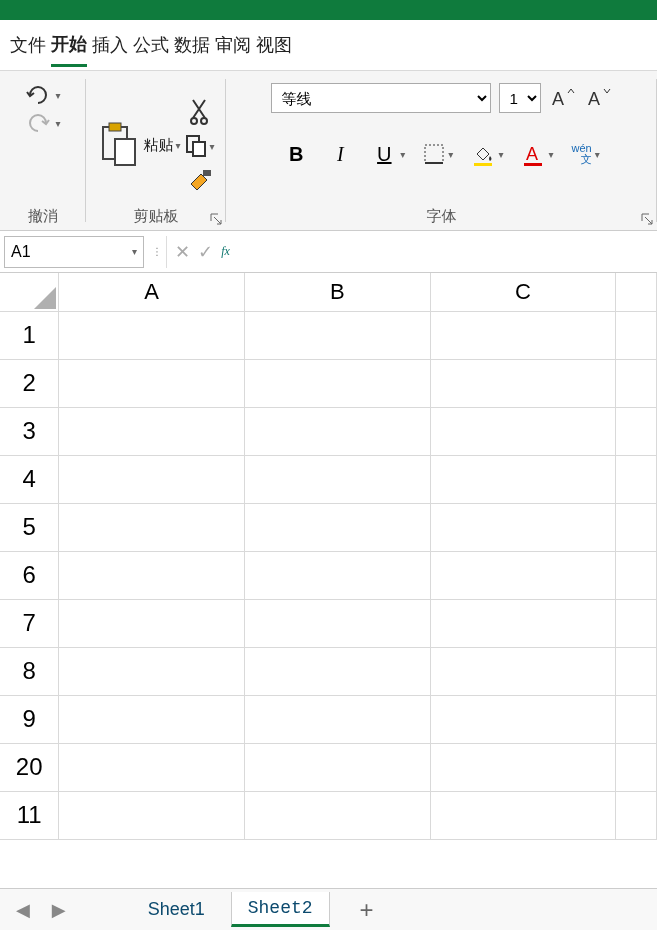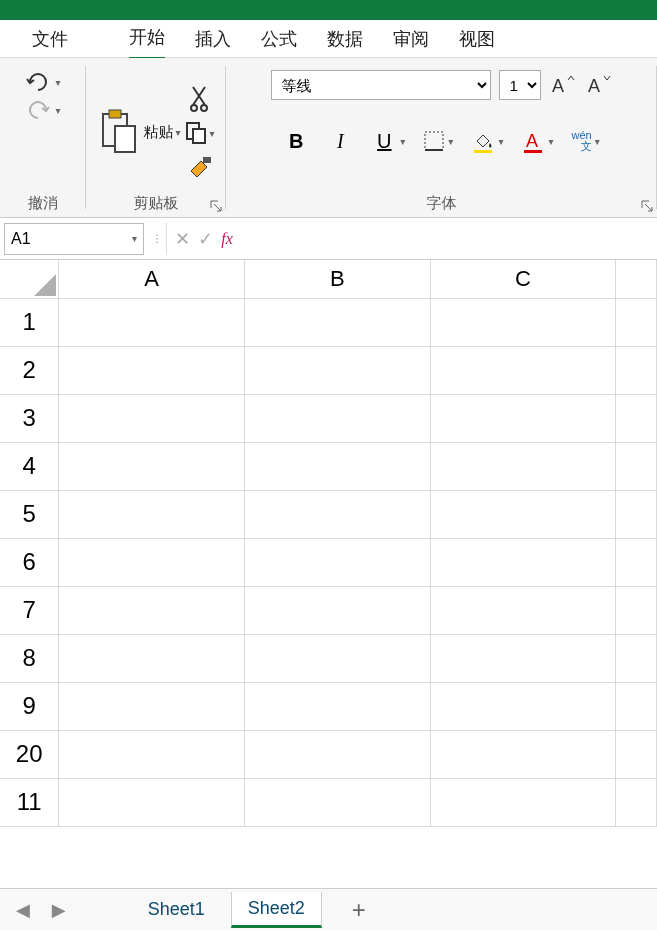--- a/index.html
+++ b/index.html
@@ -1,22 +1,22 @@
 <!DOCTYPE html>
 <html><head>
   <meta charset="utf-8">
   <style>
     * { margin: 0; padding: 0; box-sizing: border-box; font-family: "Segoe UI", Arial, sans-serif; }
     body { width: 657px; height: 930px; background: #fff; overflow: hidden; display: flex; flex-direction: column; }
 
     .titlebar { height: 20px; background: #0f7b3d; }
 
-    .menubar { height: 38px; background: #fff; display: flex; align-items: center; gap: 30px; padding: 0 32px; border-bottom: 1px solid #d9d9d9; }
+    .menubar { height: 51px; background: #fff; display: flex; align-items: center; gap: 5px; padding: 0 10px; border-bottom: 1px solid #d9d9d9; }
     .menubar span { font-size: 18px; color: #222; cursor: pointer; padding: 8px 0; }
-    .menubar span.active { font-weight: normal; border-bottom: 3px solid #0f7b3d; margin-left: 31px; }
+    .menubar span.active { font-weight: bold; border-bottom: 3px solid #0f7b3d; }
 
     .ribbon { height: 160px; background: #f5f5f5; display: flex; border-bottom: 1px solid #ccc; position: relative; }
     .rgroup { display: flex; flex-direction: column; align-items: center; justify-content: flex-end; padding: 6px 8px 4px; position: relative; }
     .rgroup::after { content: ""; position: absolute; right: 0; top: 8px; bottom: 8px; width: 1px; background: #d0d0d0; }
     .rgroup .label { font-size: 15px; color: #555; }
     .dl { position: absolute; right: 3px; bottom: 4px; width: 14px; height: 14px; }
     .dl svg { display: block; }
 
     .undo-group { width: 86px; }
     .undo-btns { display: flex; flex-direction: column; gap: 8px; align-items: center; margin-top: 8px; flex: 1; }
@@ -37,37 +37,37 @@
     .font-size { width: 42px; }
     .grow, .shrink { width: 28px; height: 28px; display:flex; align-items:center; justify-content:center; }
     .font-row2 { display: flex; align-items: center; gap: 18px; justify-content: center; width: 100%; }
     .fbtn { width: 26px; height: 26px; display: flex; align-items: center; justify-content: center; font-size: 20px; cursor: pointer; }
     .combo { display: flex; align-items: center; gap: 3px; }
 
     .formula-bar { height: 42px; background: #fff; display: flex; align-items: center; border-bottom: 1px solid #ccc; }
     .name-box { width: 140px; height: 32px; border: 1px solid #bbb; margin: 0 4px; display: flex; align-items: center; justify-content: space-between; padding: 0 6px; font-size: 16px; }
     .fx-btns { display: flex; align-items: center; gap: 8px; padding: 0 8px; border-left: 1px solid #ddd; height: 32px; }
     .fx-btns .fxi { color: #aaa; font-size: 18px; }
-    .fx { color: #be185d; font-style: italic; font-family: serif; font-size: 16px; }
+    .fx { color: #0f766e; font-style: italic; font-family: serif; font-size: 12px; }
     .formula-in { flex: 1; height: 32px; border: none; outline: none; font-size: 16px; padding: 0 8px; }
 
     .grid { flex: 1; overflow: hidden; }
     table { border-collapse: collapse; width: 100%; }
     th, td { border: 1px solid #d9d9d9; border-left: none; border-top: none; }
     th { background: #fff; font-weight: normal; font-size: 22px; text-align: center; height: 38px; }
     .corner { width: 58px; position: relative; background: #fff; }
     .corner::after { content:""; position:absolute; right:2px; bottom:2px; border-left: 22px solid transparent; border-bottom: 22px solid #b0b0b0; }
     .colh { width: 183px; }
     .rowh { width: 58px; font-size: 24px; text-align: center; height: 48px; }
     td.cell { height: 48px; }
 
     .tabs { height: 42px; border-top: 1px solid #ccc; display: flex; align-items: center; padding: 0 10px; gap: 10px; background: #f8f8f8; }
     .nav-arrow { color: #888; font-size: 18px; padding: 0 6px; cursor: pointer; }
     .tab { padding: 6px 16px; font-size: 18px; cursor: pointer; color: #0c4a6e; }
-    .tab.active { background: #fff; border: 1px solid #ccc; border-bottom: 3px solid #0f7b3d; border-top: none; }
+    .tab.active { background: #fff; border: 1px solid #ccc; border-bottom: 3px solid #0f7b3d; border-top: none; font-family: Liberation Mono, monospace; }
     .add-tab { font-size: 24px; color: #666; padding: 0 20px; cursor: pointer; }
   </style>
 </head>
 <body>
 
 <div class="titlebar"></div>
 
 <div class="menubar">
   <span>文件</span>
   <span class="active">开始</span>

